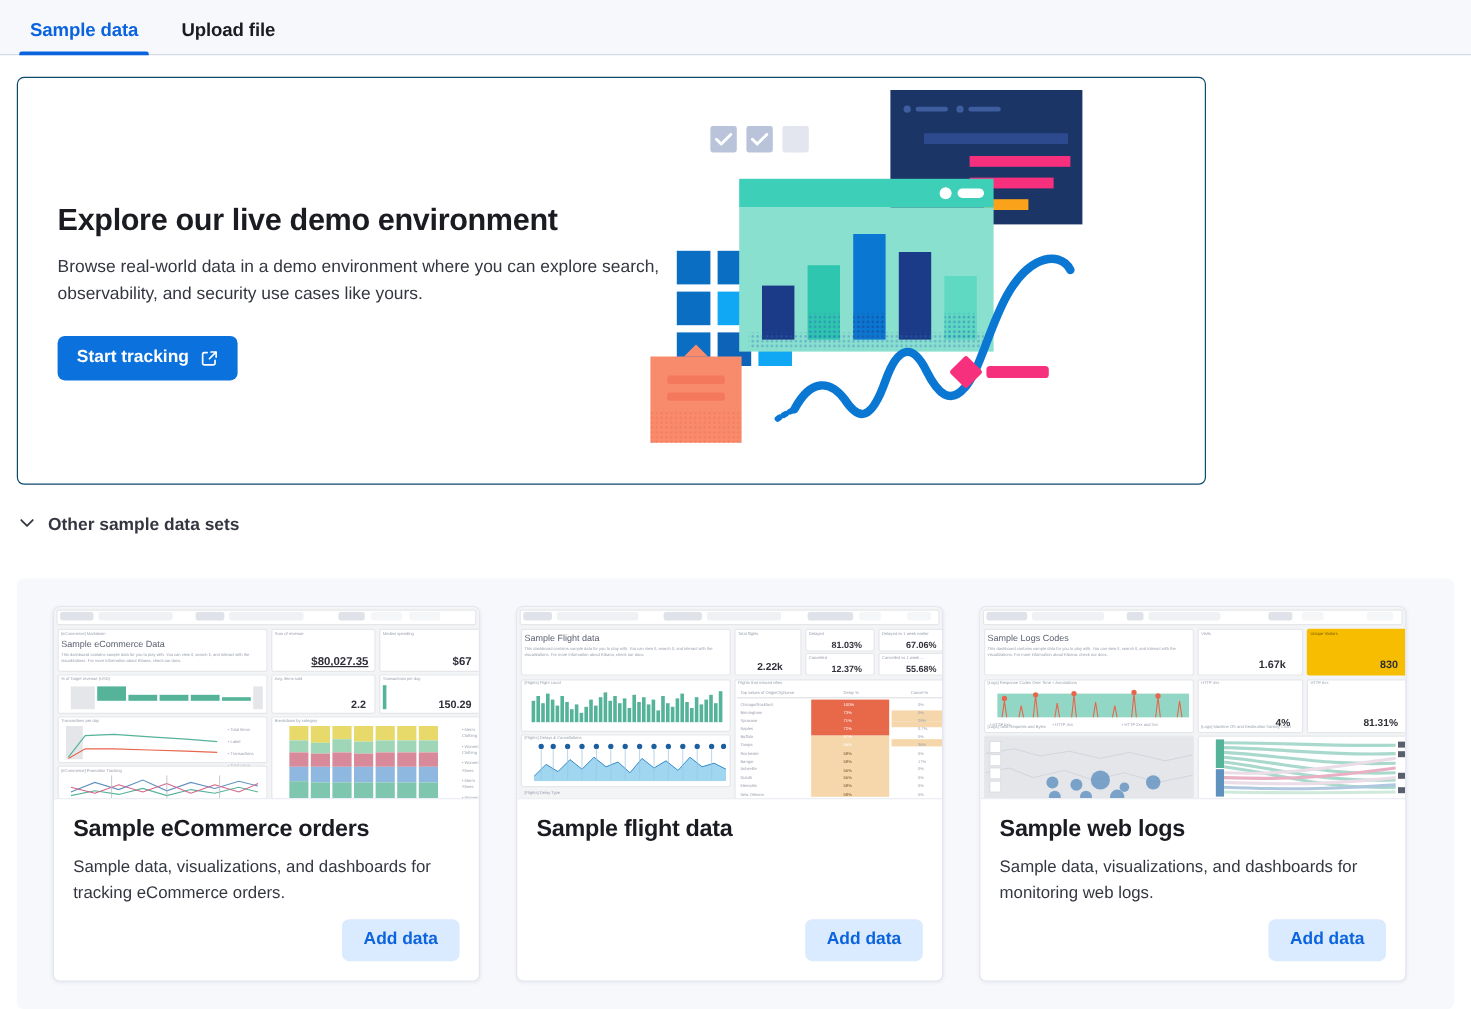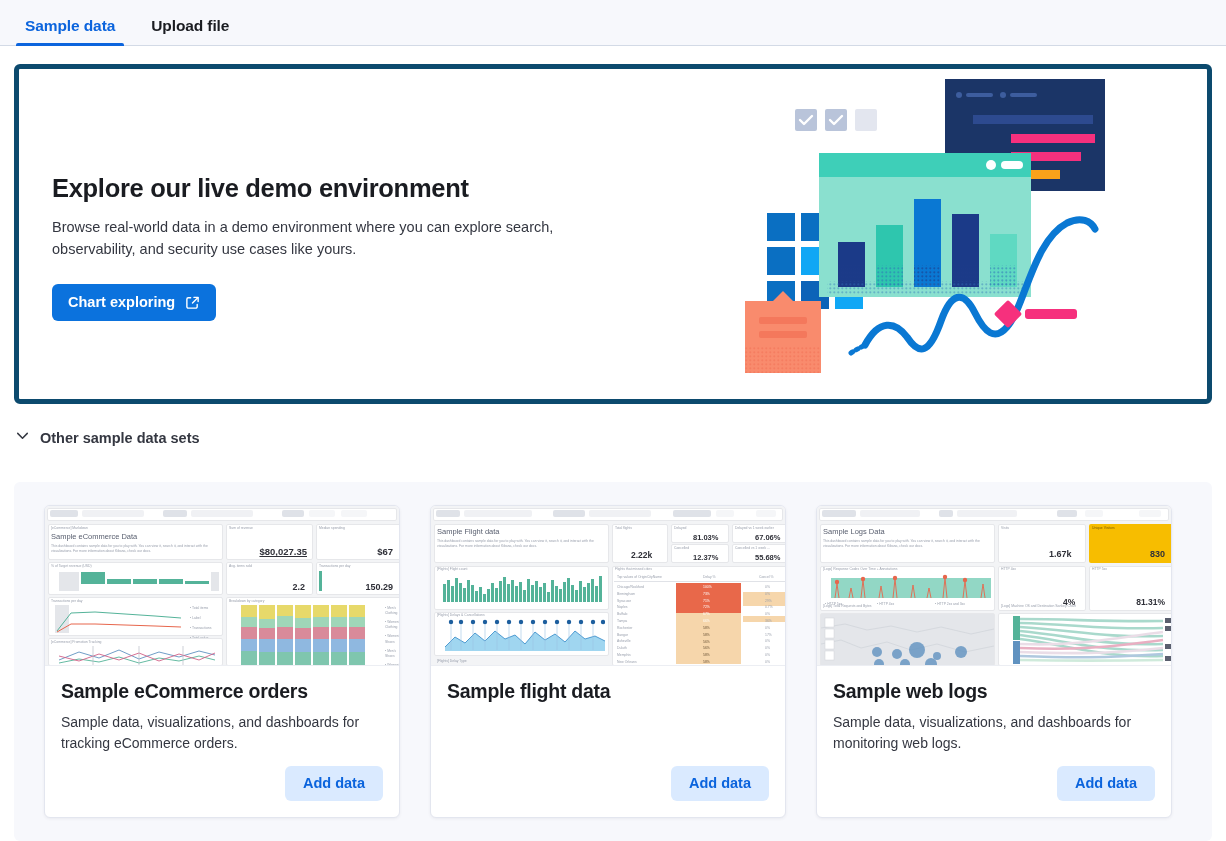--- a/index.html
+++ b/index.html
@@ -40,23 +40,23 @@
     left: 0; right: 0; bottom: -1px;
     height: 3px;
     background: #0b64dd;
     border-radius: 2px 2px 0 0;
   }
 
   
   .hero {
     position: absolute;
     left: 14px; top: 64px;
-    width: 1198px; height: 340px;
+    width: 991px; height: 340px;
     background: #ffffff;
-    border: 5px solid #0c4a6e;
+    border: 1px solid #0c4a6e;
     border-radius: 6px;
     overflow: hidden;
   }
   .hero-text {
     position: absolute;
     left: 33px; top: 104px;
     width: 540px;
   }
   .hero-title {
     font-size: 25.5px;
@@ -182,21 +182,21 @@
   <div class="tab active">Sample data</div>
   <div class="tab">Upload file</div>
 </div>
 
 <div class="hero">
 
   <div class="hero-text">
     <h1 class="hero-title">Explore our live demo environment</h1>
     <p class="hero-sub">Browse real-world data in a demo environment where you can explore search, observability, and security use cases like yours.</p>
     <button class="btn-primary">
-      <span>Chart exploring</span>
+      <span>Start tracking</span>
       <span>
         <svg width="15" height="15" viewBox="0 0 16 16" fill="none">
           <path d="M6 3H3.5A1.5 1.5 0 0 0 2 4.5v8A1.5 1.5 0 0 0 3.5 14h8a1.5 1.5 0 0 0 1.5-1.5V10" stroke="#fff" stroke-width="1.5" stroke-linecap="round"></path>
           <path d="M9.5 2.5H14V7" stroke="#fff" stroke-width="1.5" stroke-linecap="round" stroke-linejoin="round"></path>
           <path d="M13.6 2.9 8 8.5" stroke="#fff" stroke-width="1.5" stroke-linecap="round"></path>
         </svg>
       </span>
     </button>
   </div>
 
@@ -567,21 +567,21 @@
         <div class="mini-bar"></div>
         <div class="mini-pill" style="left:5px;width:34px;background:#dfe2e8;"></div>
         <div class="mini-pill" style="left:43px;width:60px;background:#f0f1f4;"></div>
         <div class="mini-pill" style="left:122px;width:14px;background:#dfe2e8;"></div>
         <div class="mini-pill" style="left:140px;width:60px;background:#f0f1f4;"></div>
         <div class="mini-pill" style="left:240px;width:20px;background:#dfe2e8;"></div>
         <div class="mini-pill" style="left:268px;width:18px;background:#f5f6f8;"></div>
         <div class="mini-pill" style="left:322px;width:22px;background:#f5f6f8;"></div>
 
         <div class="mini-panel" style="left:3px;top:18px;width:175px;height:39px;"></div>
-        <div class="mini-ttl" style="left:6px;top:21px;font-size:7.5px;color:#5a6070;">Sample Logs Data</div>
+        <div class="mini-ttl" style="left:6px;top:21px;font-size:7.5px;color:#5a6070;">Sample Logs Codes</div>
         <div class="mini-txt" style="left:6px;top:33px;width:168px;">This dashboard contains sample data for you to play with. You can view it, search it, and interact with the visualizations. For more information about Kibana, check our docs.</div>
 
         <div class="mini-panel" style="left:181px;top:18px;width:88px;height:39px;"></div>
         <div class="mini-txt" style="left:184px;top:20px;">Visits</div>
         <div class="mini-big" style="left:232px;top:43px;font-size:9px;">1.67k</div>
 
         <div style="position:absolute;left:272px;top:18px;width:88px;height:39px;background:#f7bd00;border-radius:2px;"></div>
         <div class="mini-txt" style="left:275px;top:20px;color:#7a5c00;">Unique Visitors</div>
         <div class="mini-big" style="right:6px;top:43px;font-size:9px;color:#2f3038;">830</div>
 

